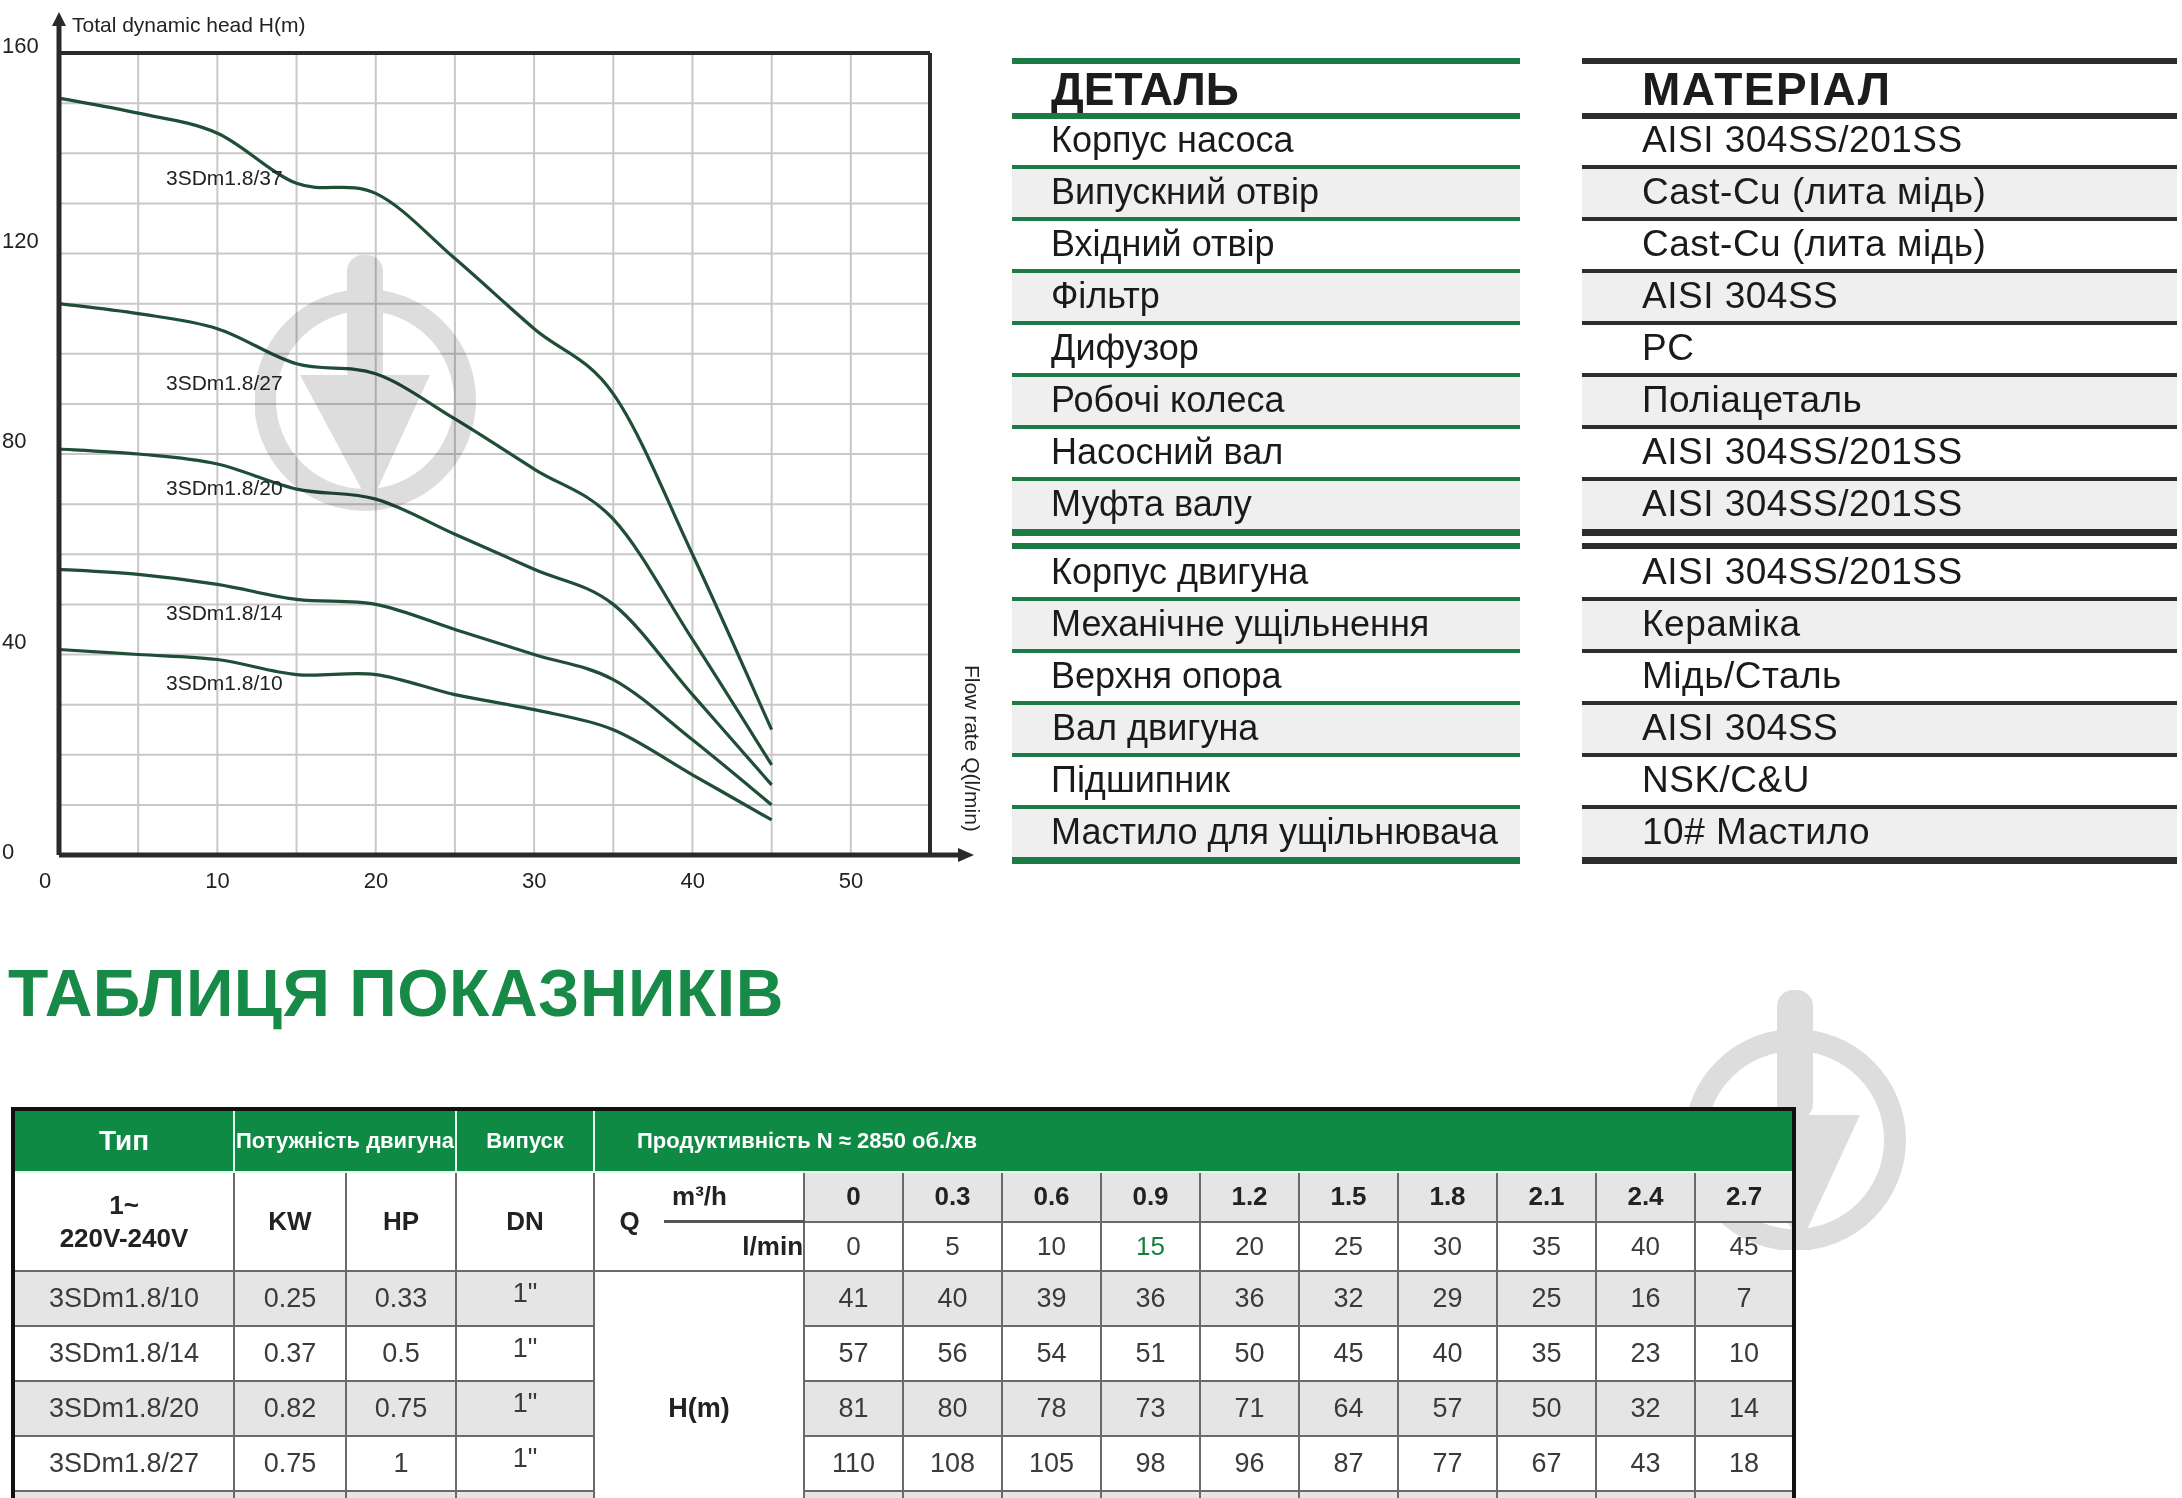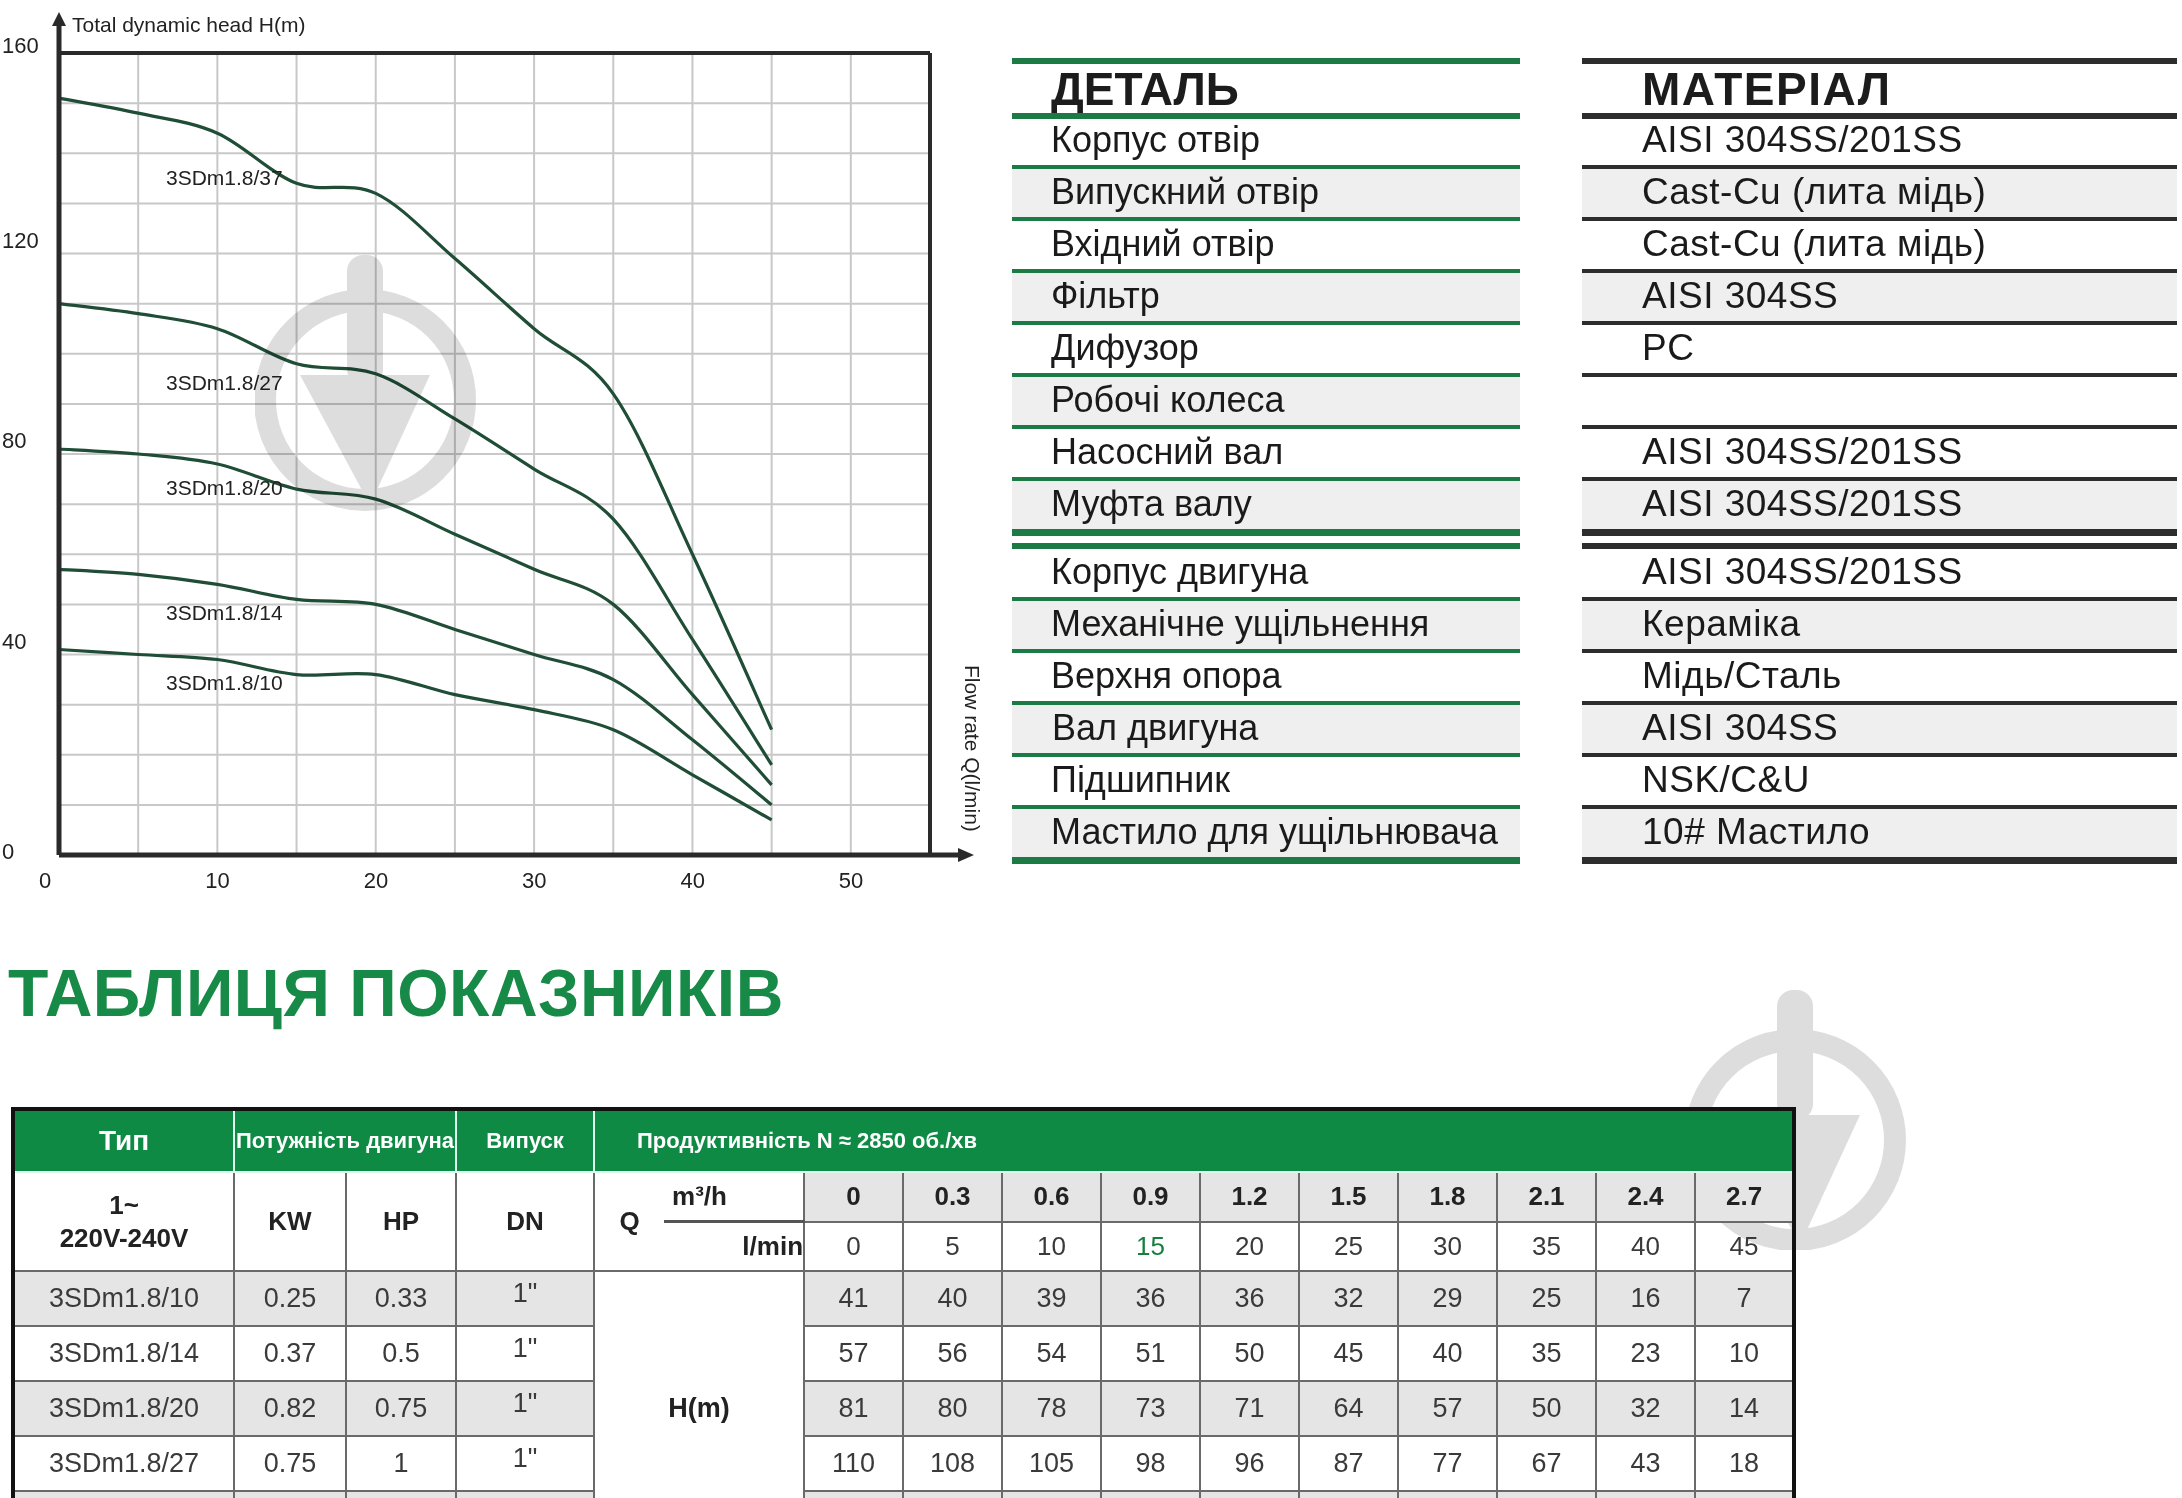--- a/index.html
+++ b/index.html
@@ -98,21 +98,21 @@
 <svg class="watermark" style="left:1680px;top:990px;" width="230" height="260" viewBox="0 0 230 260">
   <circle cx="115" cy="150" r="100" fill="none" stroke="#000" stroke-width="22"></circle>
   <rect x="97" y="0" width="36" height="130" rx="16" fill="#000"></rect>
   <path d="M50 125 L180 125 L120 255 Z" fill="#000"></path>
 </svg>
 
 <div class="spec" id="detail-col" style="left:1012px;top:58px;width:508px;height:800px;">
     <div class="line" style="top: 0px; height: 6px; background: rgb(28, 122, 69);"></div>
     <div class="hdr" style="top: 4px;">ДЕТАЛЬ</div>
     <div class="line" style="top: 55px; height: 6px; background: rgb(28, 122, 69);"></div>
-    <div class="row" style="top: 59px;">Корпус отвір</div>
+    <div class="row" style="top: 59px;">Корпус насоса</div>
     <div class="line" style="top: 107px; height: 4px; background: rgb(28, 122, 69);"></div>
     <div class="row alt" style="top: 111px;">Випускний отвір</div>
     <div class="line" style="top: 159px; height: 4px; background: rgb(28, 122, 69);"></div>
     <div class="row" style="top: 163px;">Вхідний отвір</div>
     <div class="line" style="top: 211px; height: 4px; background: rgb(28, 122, 69);"></div>
     <div class="row alt" style="top: 215px;">Фільтр</div>
     <div class="line" style="top: 263px; height: 4px; background: rgb(28, 122, 69);"></div>
     <div class="row" style="top: 267px;">Дифузор</div>
     <div class="line" style="top: 315px; height: 4px; background: rgb(28, 122, 69);"></div>
     <div class="row alt" style="top: 319px;">Робочі колеса</div>
@@ -143,20 +143,21 @@
     <div class="row" style="top: 59px;">AISI 304SS/201SS</div>
     <div class="line" style="top: 107px; height: 4px; background: rgb(45, 45, 45);"></div>
     <div class="row alt" style="top: 111px;">Cast-Cu (лита мідь)</div>
     <div class="line" style="top: 159px; height: 4px; background: rgb(45, 45, 45);"></div>
     <div class="row" style="top: 163px;">Cast-Cu (лита мідь)</div>
     <div class="line" style="top: 211px; height: 4px; background: rgb(45, 45, 45);"></div>
     <div class="row alt" style="top: 215px;">AISI 304SS</div>
     <div class="line" style="top: 263px; height: 4px; background: rgb(45, 45, 45);"></div>
     <div class="row" style="top: 267px;">PC</div>
     <div class="line" style="top: 315px; height: 4px; background: rgb(45, 45, 45);"></div>
+    <div class="row alt" style="top: 319px;">Поліацеталь</div>
     <div class="line" style="top: 367px; height: 4px; background: rgb(45, 45, 45);"></div>
     <div class="row" style="top: 371px;">AISI 304SS/201SS</div>
     <div class="line" style="top: 419px; height: 4px; background: rgb(45, 45, 45);"></div>
     <div class="row alt" style="top: 423px;">AISI 304SS/201SS</div>
     <div class="line" style="top: 471px; height: 7px; background: rgb(45, 45, 45);"></div>
     <div class="line" style="top: 485px; height: 6px; background: rgb(45, 45, 45);"></div>
     <div class="row" style="top: 491px;">AISI 304SS/201SS</div>
     <div class="line" style="top: 539px; height: 4px; background: rgb(45, 45, 45);"></div>
     <div class="row alt" style="top: 543px;">Кераміка</div>
     <div class="line" style="top: 591px; height: 4px; background: rgb(45, 45, 45);"></div>

